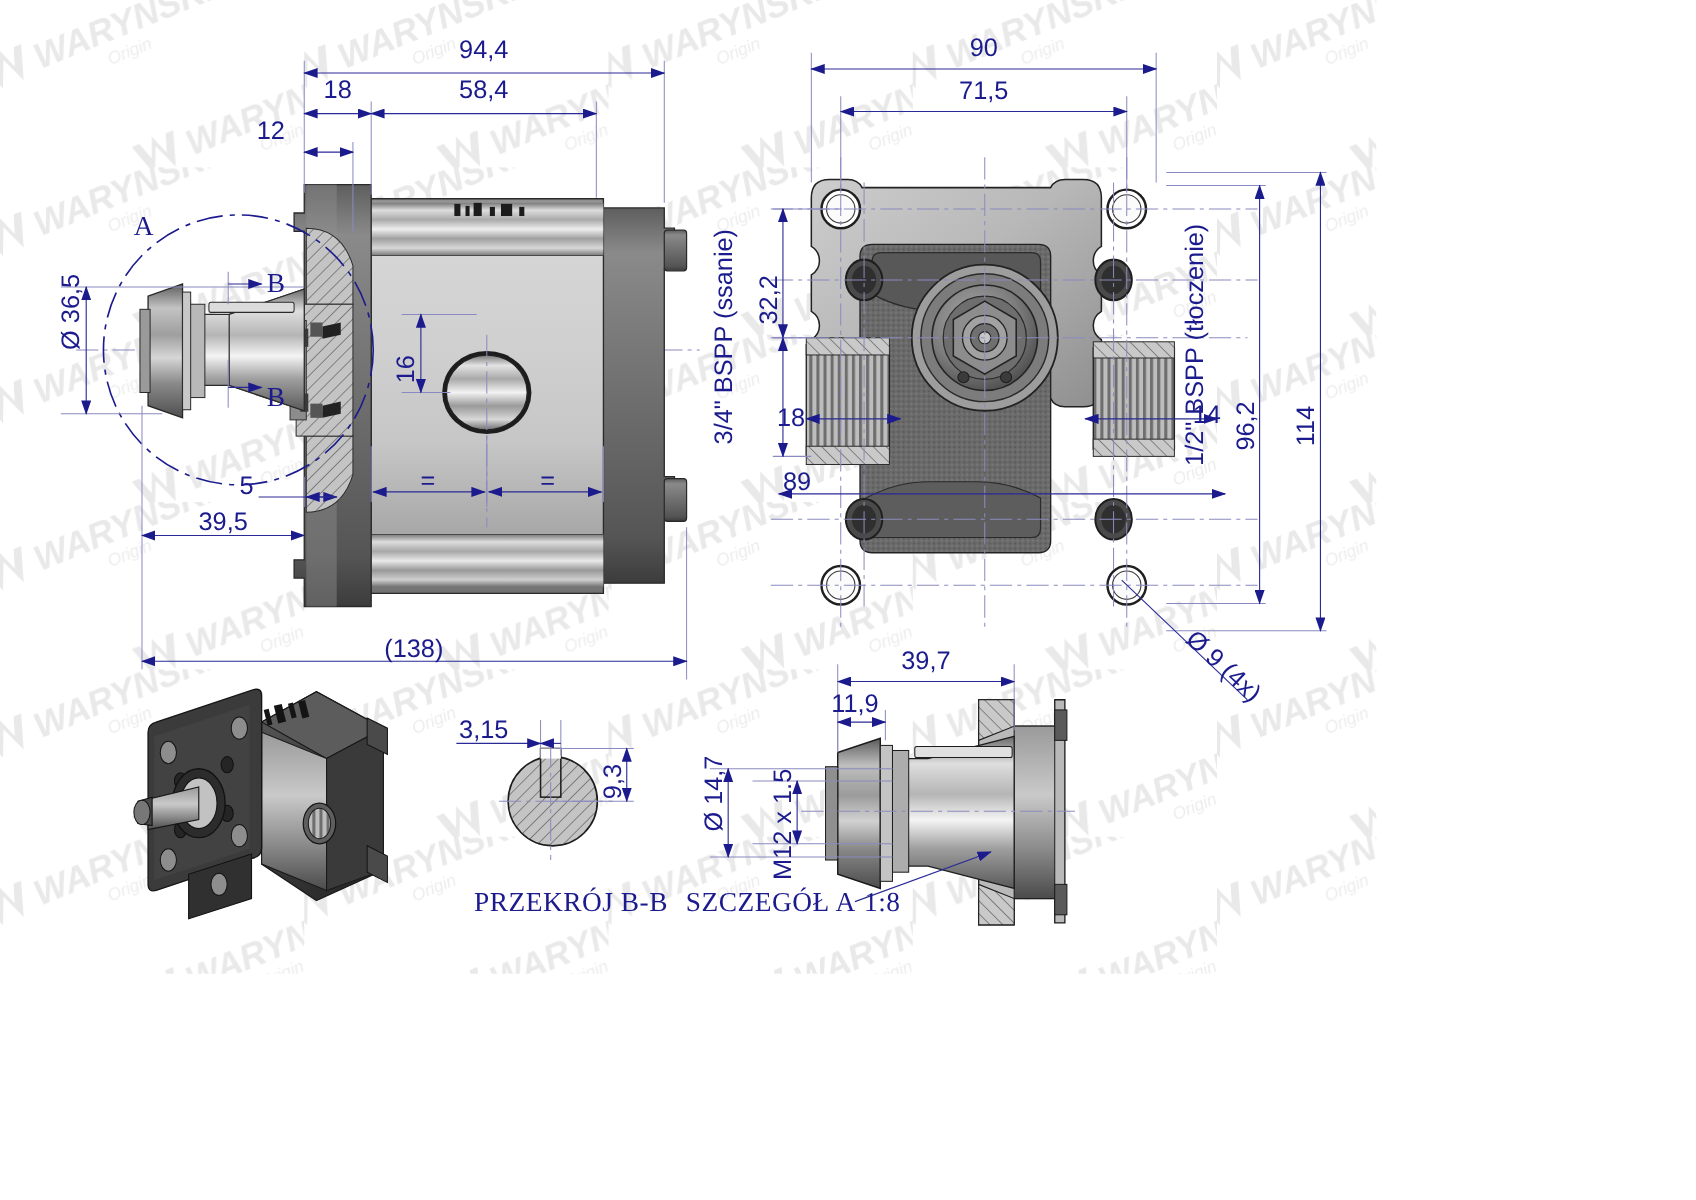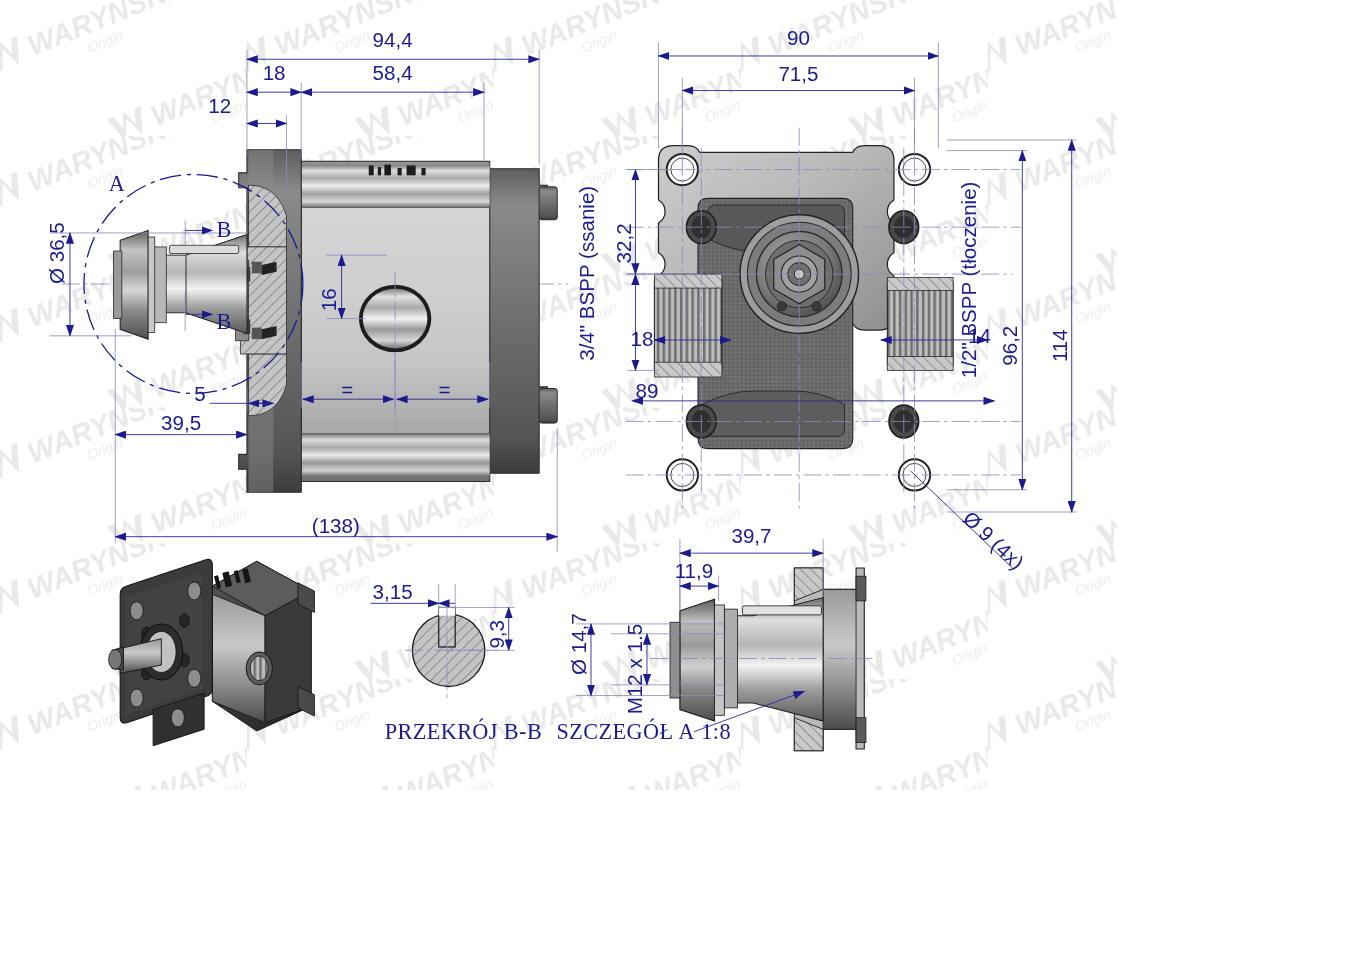--- a/index.html
+++ b/index.html
@@ -1,18 +1,18 @@
 <!DOCTYPE html>
 <html><head>
 <meta charset="utf-8">
 <style>
   html,body{margin:0;padding:0;background:#ffffff;}
   body{width:1357px;height:960px;position:relative;overflow:hidden;
        font-family:"Liberation Sans",sans-serif;}
-  #sheet{position:absolute;inset:0;width:1101px;height:960px;background:#fff;padding-left:16px;}
+  #sheet{position:absolute;inset:0;width:1101px;height:960px;background:#fff;}
   #wm{position:absolute;inset:0;pointer-events:none;z-index:5;}
   #dwg{position:absolute;inset:0;z-index:10;}
   .dimtxt{fill:#1b1b8e;font-family:"Liberation Sans",sans-serif;font-size:25px;}
   .secttxt{fill:#1b1b8e;font-family:"Liberation Serif",serif;font-size:27px;letter-spacing:.5px;}
   .balloon{fill:#1b1b8e;font-family:"Liberation Serif",serif;font-size:27px;}
   .dline{stroke:#2a2a96;stroke-width:1.1;fill:none;}
   .extline{stroke:#8a8ac0;stroke-width:1;fill:none;}
   .ctr{stroke:#8a8ac0;stroke-width:1;fill:none;stroke-dasharray:22 5 4 5;}
   .dashdot{stroke:#1b1b8e;stroke-width:1.6;fill:none;stroke-dasharray:26 7 5 7;}
 </style>

